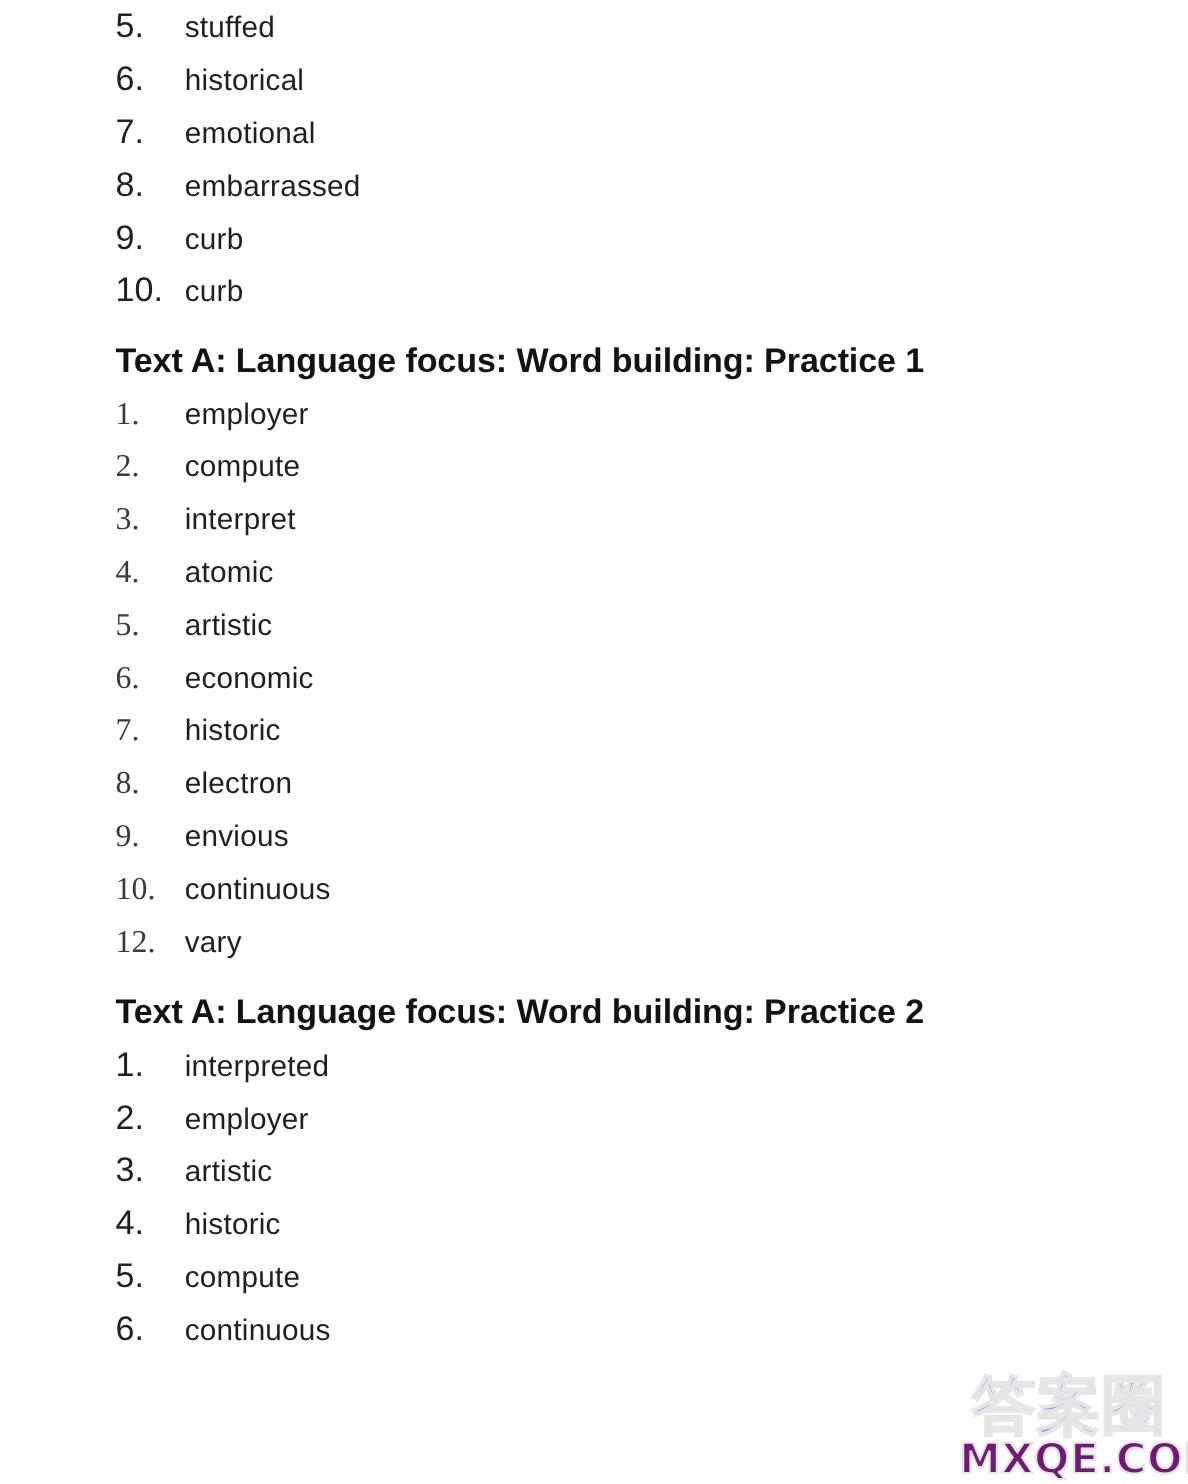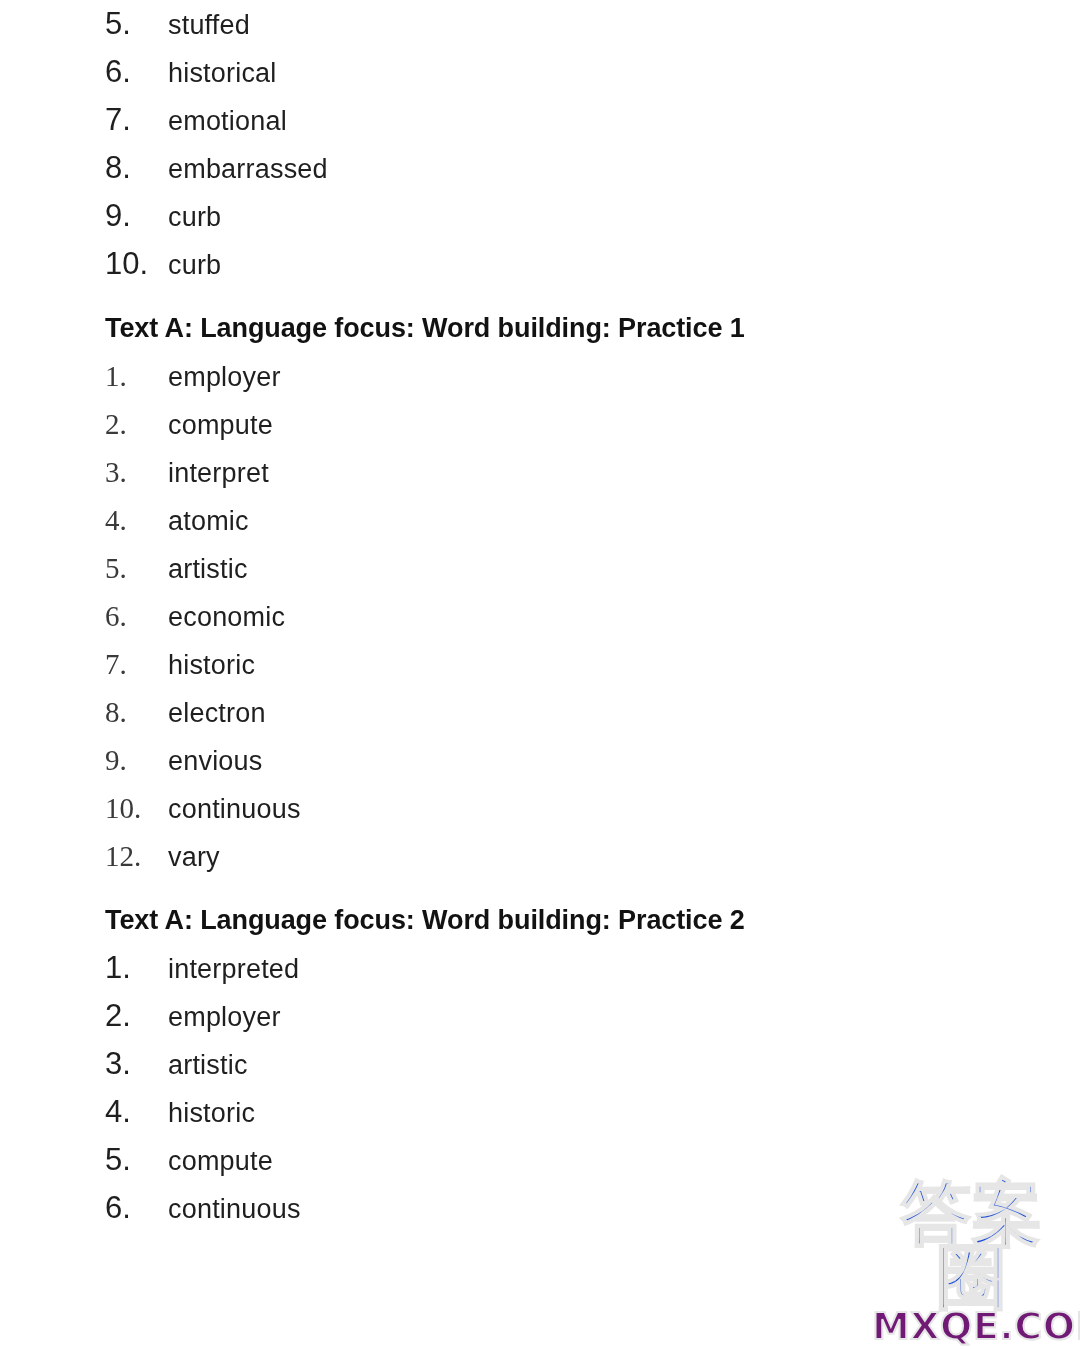--- a/index.html
+++ b/index.html
@@ -57,21 +57,21 @@
   .serif-numbers .row-number {
     font-family: "Liberation Serif", serif;
     font-size: 29px;
     color: #3a3a3a;
   }
 
   
   .section-heading {
     margin: 0;
     padding-left: 105px;
-    font-size: 27px;
+    font-size: 31px;
     line-height: 48px;
     font-weight: bold;
     letter-spacing: -0.1px;
     color: #121212;
     white-space: nowrap;
   }
 
   .gap-before-heading { height: 16px; }
 
   
@@ -79,25 +79,25 @@
     position: absolute;
     right: 8px;
     bottom: 6px;
     width: 200px;
     text-align: center;
     user-select: none;
     pointer-events: none;
   }
   .watermark-cjk {
     font-family: "DejaVu Sans", sans-serif;
-    font-size: 70px;
+    font-size: 58px;
     line-height: 64px;
     font-weight: bold;
     letter-spacing: 1px;
-    color: #1d4ed8;
+    color: #8b5cf6;
     -webkit-text-stroke: 2px #e6e6e6;
     text-shadow: 1px 1px 0 #efefef;
   }
   .watermark-domain {
     font-family: "DejaVu Sans", sans-serif;
     font-size: 38px;
     line-height: 34px;
     font-weight: bold;
     letter-spacing: 0.5px;
     color: #701a75;

